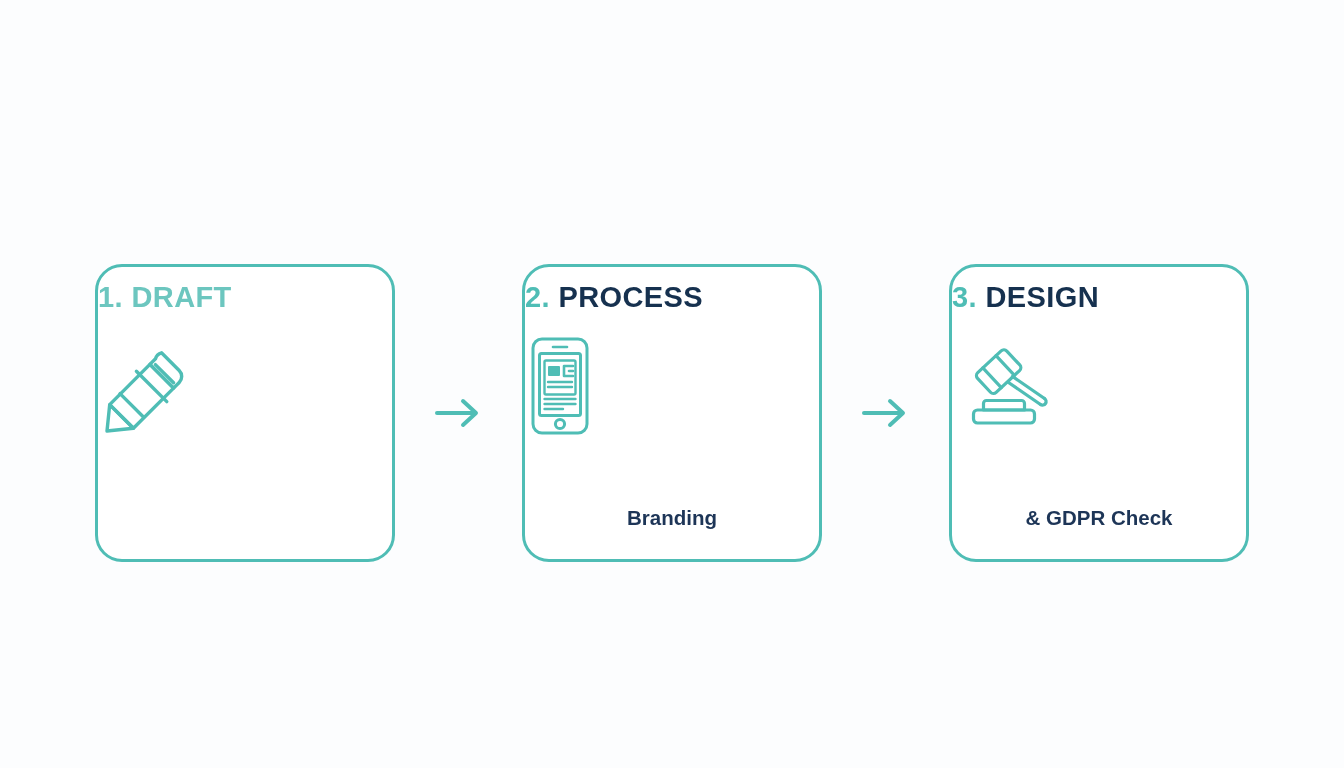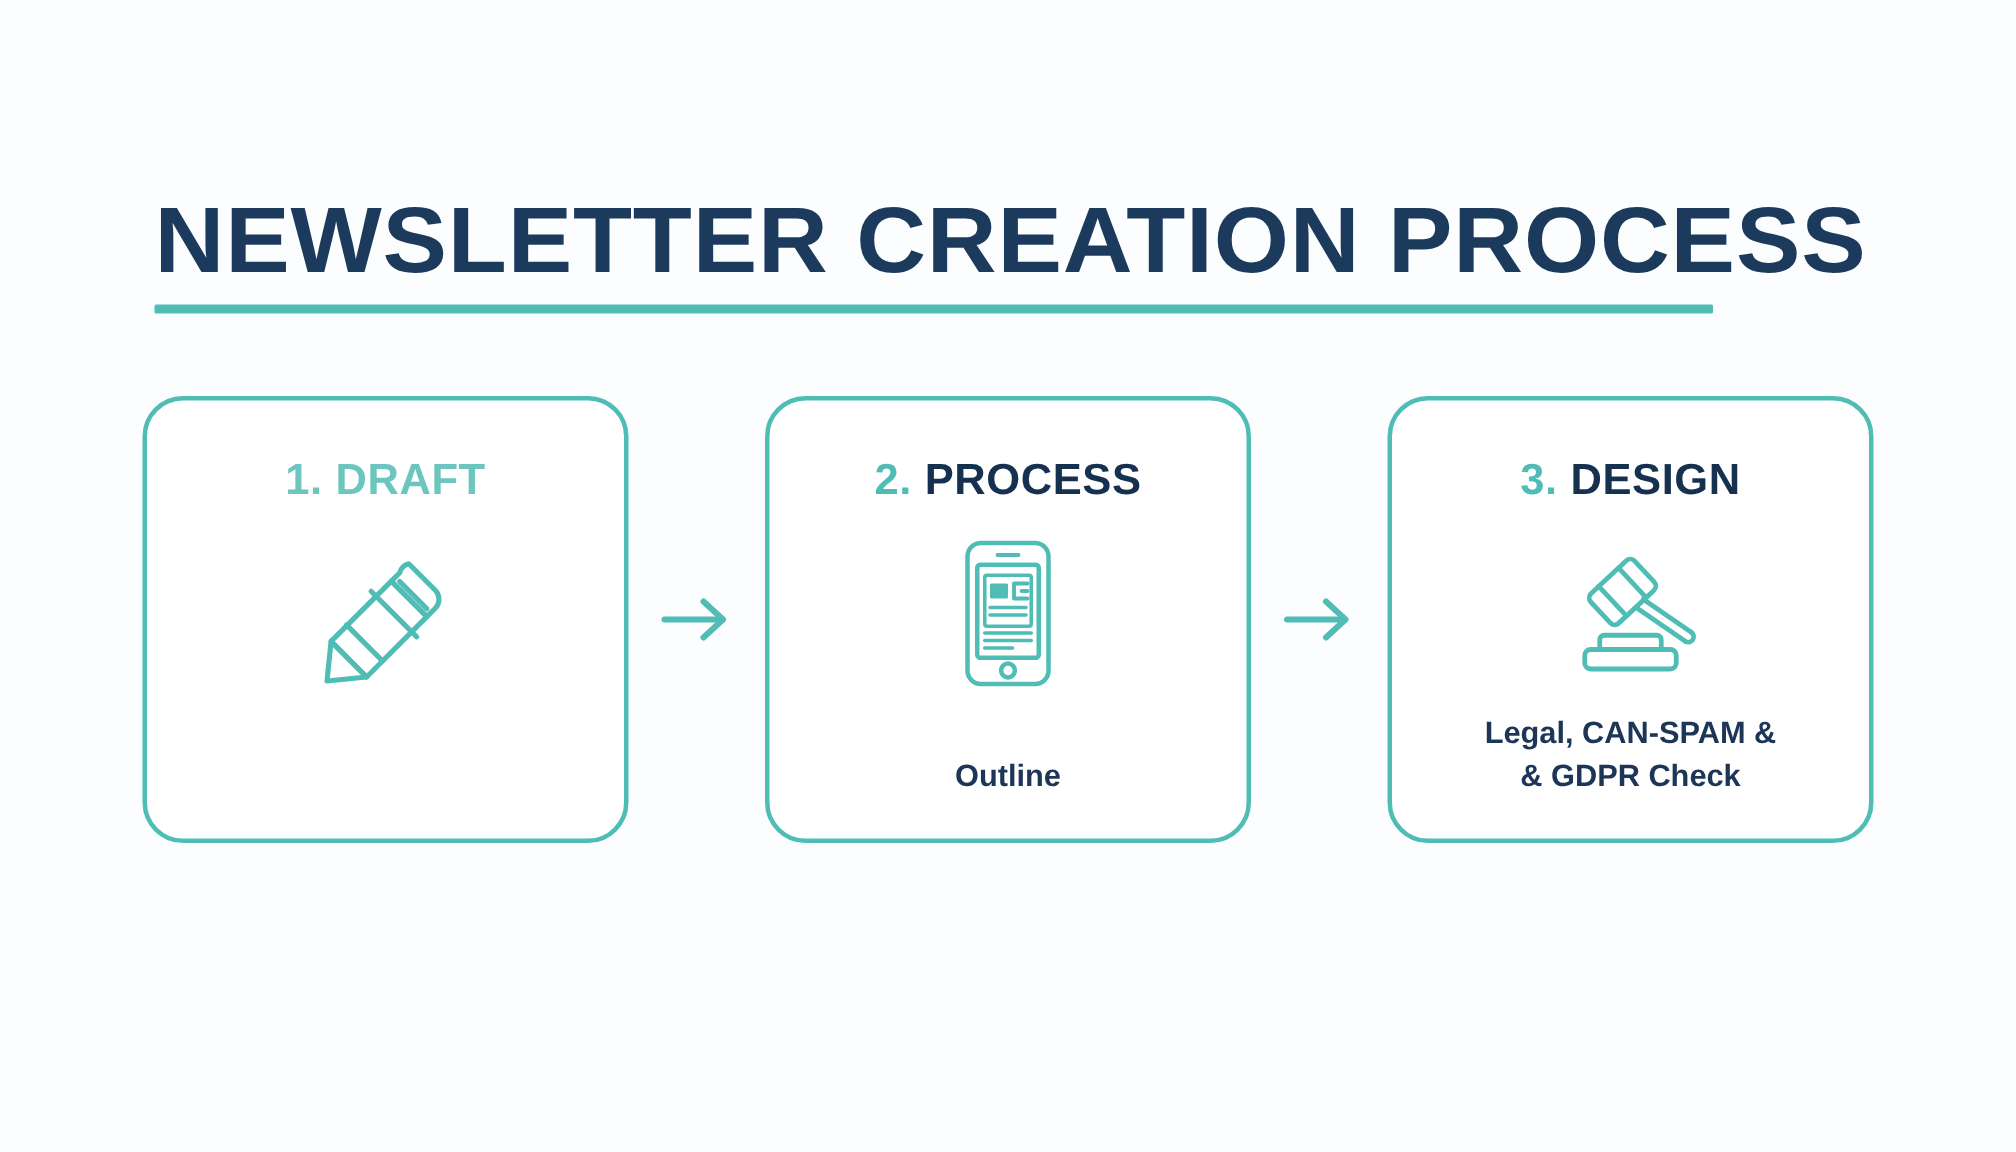--- a/index.html
+++ b/index.html
@@ -54,29 +54,29 @@
     top: 263px;
     width: 1154px;
     height: 300px;
     display: flex;
     align-items: center;
     justify-content: space-between;
   }
 
   .card {
     box-sizing: border-box;
-    width: 324px;
+    width: 300px;
     height: 298px;
     border: 3px solid #4fbdb5;
     border-radius: 27px;
     background: #ffffff;
     display: flex;
     flex-direction: column;
-    align-items: center;
-    padding-top: 36px;
+    align-items: flex-start;
+    padding-top: 13px;
     position: relative;
   }
 
   .card-heading {
     margin: 0;
     font-size: 29px;
     line-height: 34px;
     font-weight: bold;
     letter-spacing: 0.4px;
     color: #16314f;
@@ -120,24 +120,20 @@
     display: flex;
     align-items: center;
     justify-content: center;
   }
 </style>
 </head>
 <body>
 
 <div class="slide">
 
-  <div class="title-block">
-    <h1 class="slide-title">NEWSLETTER CREATION PROCESS</h1>
-    <div class="title-rule"></div>
-  </div>
 
   <div class="flow">
 
     <div class="card">
       <h2 class="card-heading all-accent">
         <span class="step-num">1.</span>
         <span>DRAFT</span>
       </h2>
 
       <div class="icon-wrap">
@@ -194,21 +190,21 @@
           <path d="M19.5 63 H50.5" stroke-width="2.4"></path>
           <path d="M19.5 68 H50.5" stroke-width="2.4"></path>
           <path d="M19.5 73 H38" stroke-width="2.4"></path>
 
           <circle cx="35" cy="88" r="4.6"></circle>
         </svg>
       </div>
 
       <p class="card-caption">
         <br>
-        <span>Outline</span>
+        <span>Branding</span>
       </p>
     </div>
 
     <div class="arrow">
       <svg width="52" height="34" viewBox="0 0 52 34" fill="none" stroke="#4fbdb5" stroke-width="4" stroke-linecap="round" stroke-linejoin="round">
         <path d="M4 17 H42"></path>
         <path d="M30 5 L43 17 L30 29"></path>
       </svg>
     </div>
 
@@ -231,19 +227,19 @@
           <path d="M60.5 38.5 L92.5 60.5"></path>
           <path d="M88.5 66.5 a3.6 3.6 0 0 0 4 -6 "></path>
 
           <path d="M34.5 62.5 H69.5 a3 3 0 0 1 3 3 V72 H31.5 v-6.5 a3 3 0 0 1 3 -3 z"></path>
 
           <rect x="21.5" y="72" width="61" height="13" rx="4"></rect>
         </svg>
       </div>
 
       <p class="card-caption">
-        <span>Legal, CAN-SPAM &amp;</span><br>
+        <br>
         <span>&amp; GDPR Check</span>
       </p>
     </div>
 
   </div>
 </div>
 
 </body></html>

